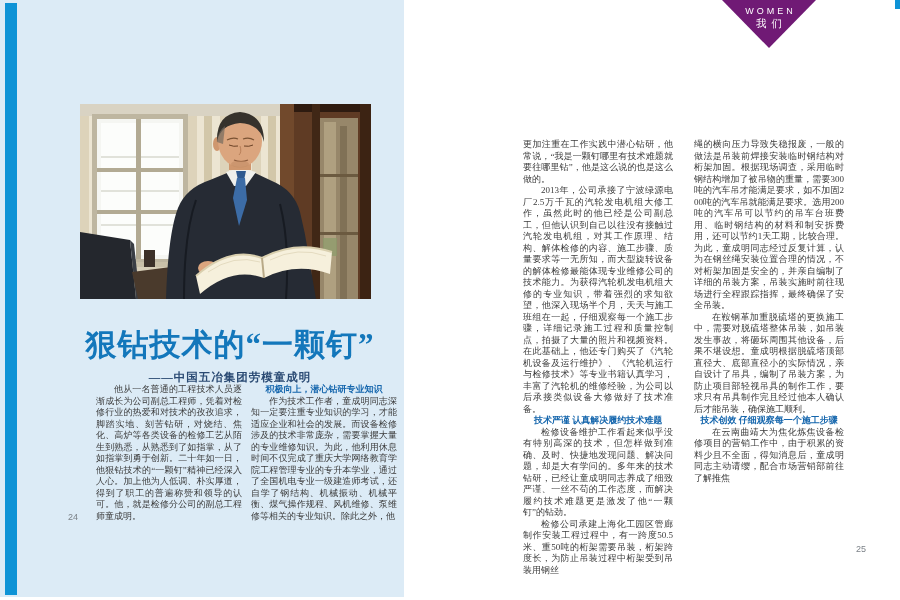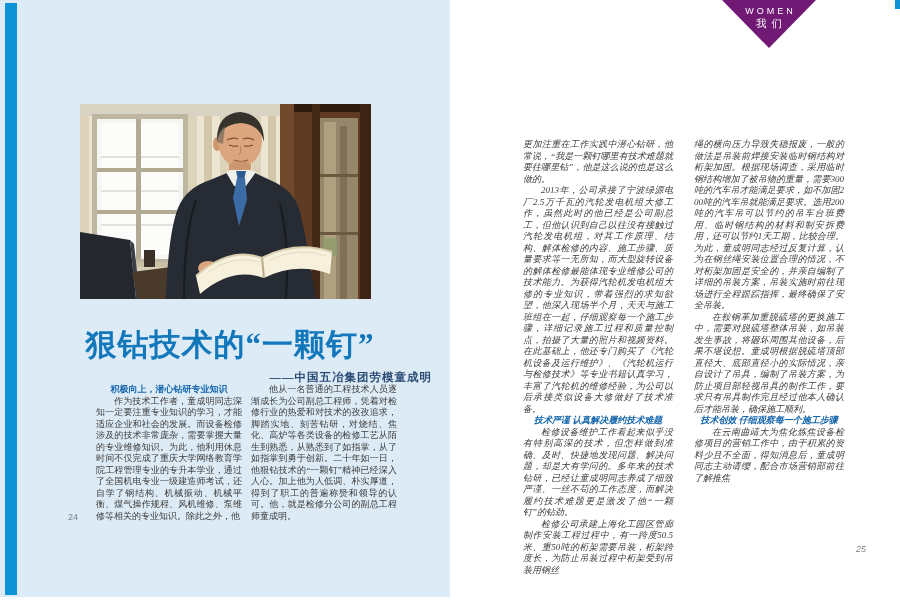--- a/index.html
+++ b/index.html
@@ -1,27 +1,27 @@
 <!DOCTYPE html>
 <html><head>
 <meta charset="utf-8">
 <style>
   html,body{margin:0;padding:0;}
   .canvas{position:relative;width:900px;height:600px;background:#ffffff;overflow:hidden;
           font-family:"Liberation Serif", serif;}
   
-  .left-page{position:absolute;left:0;top:0;width:450px;height:597px;background:#dcebf6;}
+  .left-page{position:absolute;left:0;top:0;width:404px;height:597px;background:#dcebf6;}
   .left-strip{position:absolute;left:5px;top:3px;width:12px;height:592px;background:#0e93d6;}
   .photo{position:absolute;left:80px;top:104px;width:291px;height:195px;margin:0;overflow:hidden;}
   .title{position:absolute;left:28px;top:326px;width:404px;margin:0;text-align:center;
          font-size:31px;line-height:37px;font-weight:bold;color:#1377bb;letter-spacing:1px;}
-  .subtitle{position:absolute;left:28px;top:370px;width:404px;text-align:right;
+  .subtitle{position:absolute;left:28px;top:370px;width:404px;text-align:center;
             font-size:11.5px;color:#2a4a73;font-weight:bold;letter-spacing:1px;}
   
-  .right-page{position:absolute;left:450px;top:0;width:450px;height:600px;background:#ffffff;font-style:italic;}
+  .right-page{position:absolute;left:450px;top:0;width:450px;height:600px;background:#ffffff;}
   
   .cols{position:absolute;display:flex;}
   .left-cols{left:96px;top:384px;width:301px;gap:9px;}
   .right-cols{left:73px;top:139px;width:321px;gap:21px;}
   .col{width:146px;}
   .right-cols .col{width:150px;}
   .col p{margin:0;font-size:9px;line-height:11.5px;color:#3b3b3b;text-align:justify;
          word-break:break-all;}
   .col p.para{text-indent:18px;}
   .col p.cont{text-indent:0;}
@@ -132,26 +132,26 @@
         </g>
       </svg>
     </figure>
 
     <h1 class="title">狠钻技术的“一颗钉”</h1>
     <div class="subtitle">——中国五冶集团劳模童成明</div>
 
     <div class="cols left-cols">
       <div class="col">
 
-      <p class=" colhead">积极向上，潜心钻研专业知识</p>
-          <p class=" para">作为技术工作者，童成明同志深知一定要注重专业知识的学习，才能适应企业和社会的发展。而设备检修涉及的技术非常庞杂，需要掌握大量的专业维修知识。为此，他利用休息时间不仅完成了重庆大学网络教育学院工程管理专业的专升本学业，通过了全国机电专业一级建造师考试，还自学了钢结构、机械振动、机械平衡、煤气操作规程、风机维修、泵维修等相关的专业知识。除此之外，他</p>
+      <p class=" para">他从一名普通的工程技术人员逐渐成长为公司副总工程师，凭着对检修行业的热爱和对技术的孜孜追求，脚踏实地、刻苦钻研，对烧结、焦化、高炉等各类设备的检修工艺从陌生到熟悉，从熟悉到了如指掌，从了如指掌到勇于创新。二十年如一日，他狠钻技术的“一颗钉”精神已经深入人心。加上他为人低调、朴实厚道，得到了职工的普遍称赞和领导的认可。他，就是检修分公司的副总工程师童成明。</p>
         </div>
       <div class="col">
 
-      <p class=" para">他从一名普通的工程技术人员逐渐成长为公司副总工程师，凭着对检修行业的热爱和对技术的孜孜追求，脚踏实地、刻苦钻研，对烧结、焦化、高炉等各类设备的检修工艺从陌生到熟悉，从熟悉到了如指掌，从了如指掌到勇于创新。二十年如一日，他狠钻技术的“一颗钉”精神已经深入人心。加上他为人低调、朴实厚道，得到了职工的普遍称赞和领导的认可。他，就是检修分公司的副总工程师童成明。</p>
+      <p class=" colhead">积极向上，潜心钻研专业知识</p>
+          <p class=" para">作为技术工作者，童成明同志深知一定要注重专业知识的学习，才能适应企业和社会的发展。而设备检修涉及的技术非常庞杂，需要掌握大量的专业维修知识。为此，他利用休息时间不仅完成了重庆大学网络教育学院工程管理专业的专升本学业，通过了全国机电专业一级建造师考试，还自学了钢结构、机械振动、机械平衡、煤气操作规程、风机维修、泵维修等相关的专业知识。除此之外，他</p>
         </div>
     </div>
 
     <div class="pagenum pagenum-left">24</div>
   </div>
 
   <div class="right-page">
     <div class="cols right-cols">
       <div class="col">
 

